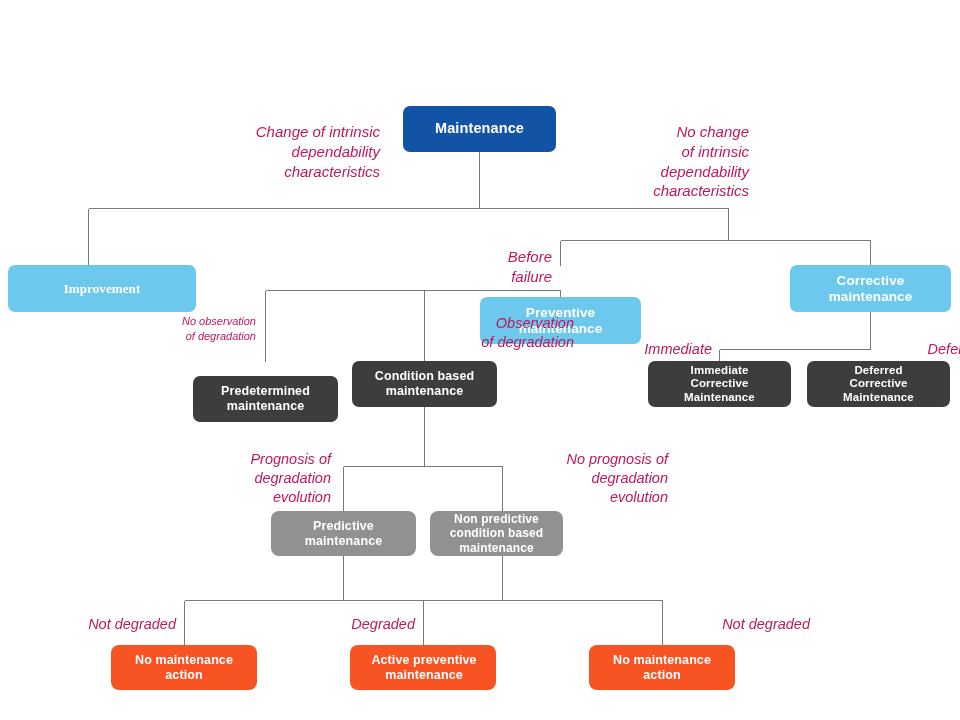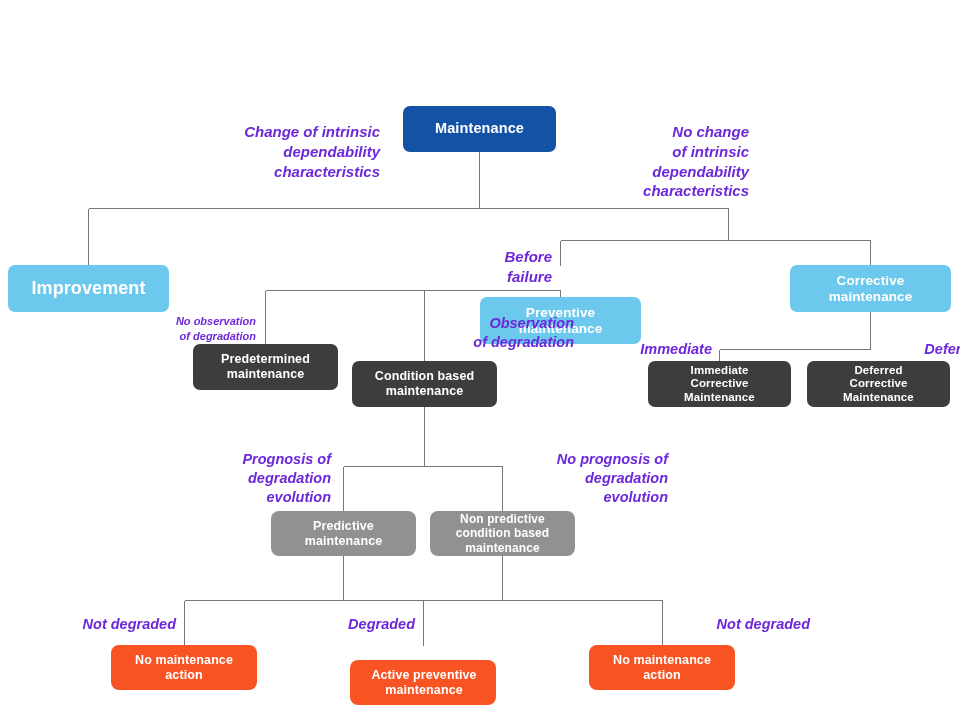--- a/index.html
+++ b/index.html
@@ -40,23 +40,23 @@
     white-space: pre-line;
   }
   .node-root      { background: #1253A5; }
   .node-blue      { background: #6CC8EC; }
   .node-dark      { background: #3D3D3F; }
   .node-gray      { background: #919191; border-radius: 8px; }
   .node-orange    { background: #F85423; border-radius: 8px; }
 
   .edge-label {
     position: absolute;
-    color: #6d28d9;
+    color: #be185d;
     font-style: italic;
-    font-weight: bold;
+    font-weight: normal;
     line-height: 1.32;
     white-space: pre-line;
   }
   .al-left   { text-align: right; }
   .al-right  { text-align: right; }
 </style>
 </head>
 <body>
 
 <div id="diagram">
@@ -93,53 +93,53 @@
       <path d="M423.5 600.5 L423.5 645.5"></path>
 
       <path d="M502.5 556 L502.5 600.5"></path>
       <path d="M423.5 600.5 L662.5 600.5"></path>
       <path d="M662.5 600.5 L662.5 645.5"></path>
     </g>
   </svg>
 
   <div class="node node-root" style="left:403px; top:106px; width:153px; height:46px; font-size:14.5px;">Maintenance</div>
 
-  <div class="node node-blue" style="left:8px; top:265px; width:161px; height:47px; font-size:18px;">Improvement</div>
+  <div class="node node-blue" style="left:8px; top:265px; width:188px; height:47px; font-size:13px;font-family:Liberation Serif, serif;">Improvement</div>
 
   <div class="node node-blue" style="left:480px; top:265px; width:161px; height:47px; font-size:13.5px;margin-top:32px;">Preventive
 maintenance</div>
 
   <div class="node node-blue" style="left:790px; top:265px; width:161px; height:47px; font-size:13.5px;">Corrective
 maintenance</div>
 
-  <div class="node node-dark" style="left:193px; top:344px; width:145px; height:46px; font-size:12.5px;">Predetermined
+  <div class="node node-dark" style="left:193px; top:376px; width:145px; height:46px; font-size:12.5px;">Predetermined
 maintenance</div>
 
   <div class="node node-dark" style="left:352px; top:361px; width:145px; height:46px; font-size:12.5px;">Condition based
 maintenance</div>
 
   <div class="node node-dark" style="left:648px; top:361px; width:143px; height:46px; font-size:11.5px;">Immediate
 Corrective
 Maintenance</div>
 
   <div class="node node-dark" style="left:807px; top:361px; width:143px; height:46px; font-size:11.5px;">Deferred
 Corrective
 Maintenance</div>
 
   <div class="node node-gray" style="left:271px; top:511px; width:145px; height:45px; font-size:12.5px;">Predictive
 maintenance</div>
 
-  <div class="node node-gray" style="left:430px; top:511px; width:145px; height:45px; font-size:12px;">Non predictive
+  <div class="node node-gray" style="left:430px; top:511px; width:133px; height:45px; font-size:12px;">Non predictive
 condition based
 maintenance</div>
 
   <div class="node node-orange" style="left:111px; top:645px; width:146px; height:45px; font-size:12.5px;">No maintenance
 action</div>
 
-  <div class="node node-orange" style="left:350px; top:660px; width:146px; height:45px; font-size:12.5px;padding-left:8px;">Active preventive
+  <div class="node node-orange" style="left:350px; top:645px; width:146px; height:45px; font-size:12.5px;padding-left:8px;">Active preventive
 maintenance</div>
 
   <div class="node node-orange" style="left:589px; top:645px; width:146px; height:45px; font-size:12.5px;">No maintenance
 action</div>
 
   <div class="edge-label al-right" style="left:200px; top:122px; width:180px; font-size:15px;">Change of intrinsic
 dependability
 characteristics</div>
 
   <div class="edge-label al-left" style="left:569px; top:122px; width:180px; font-size:15px;">No change

